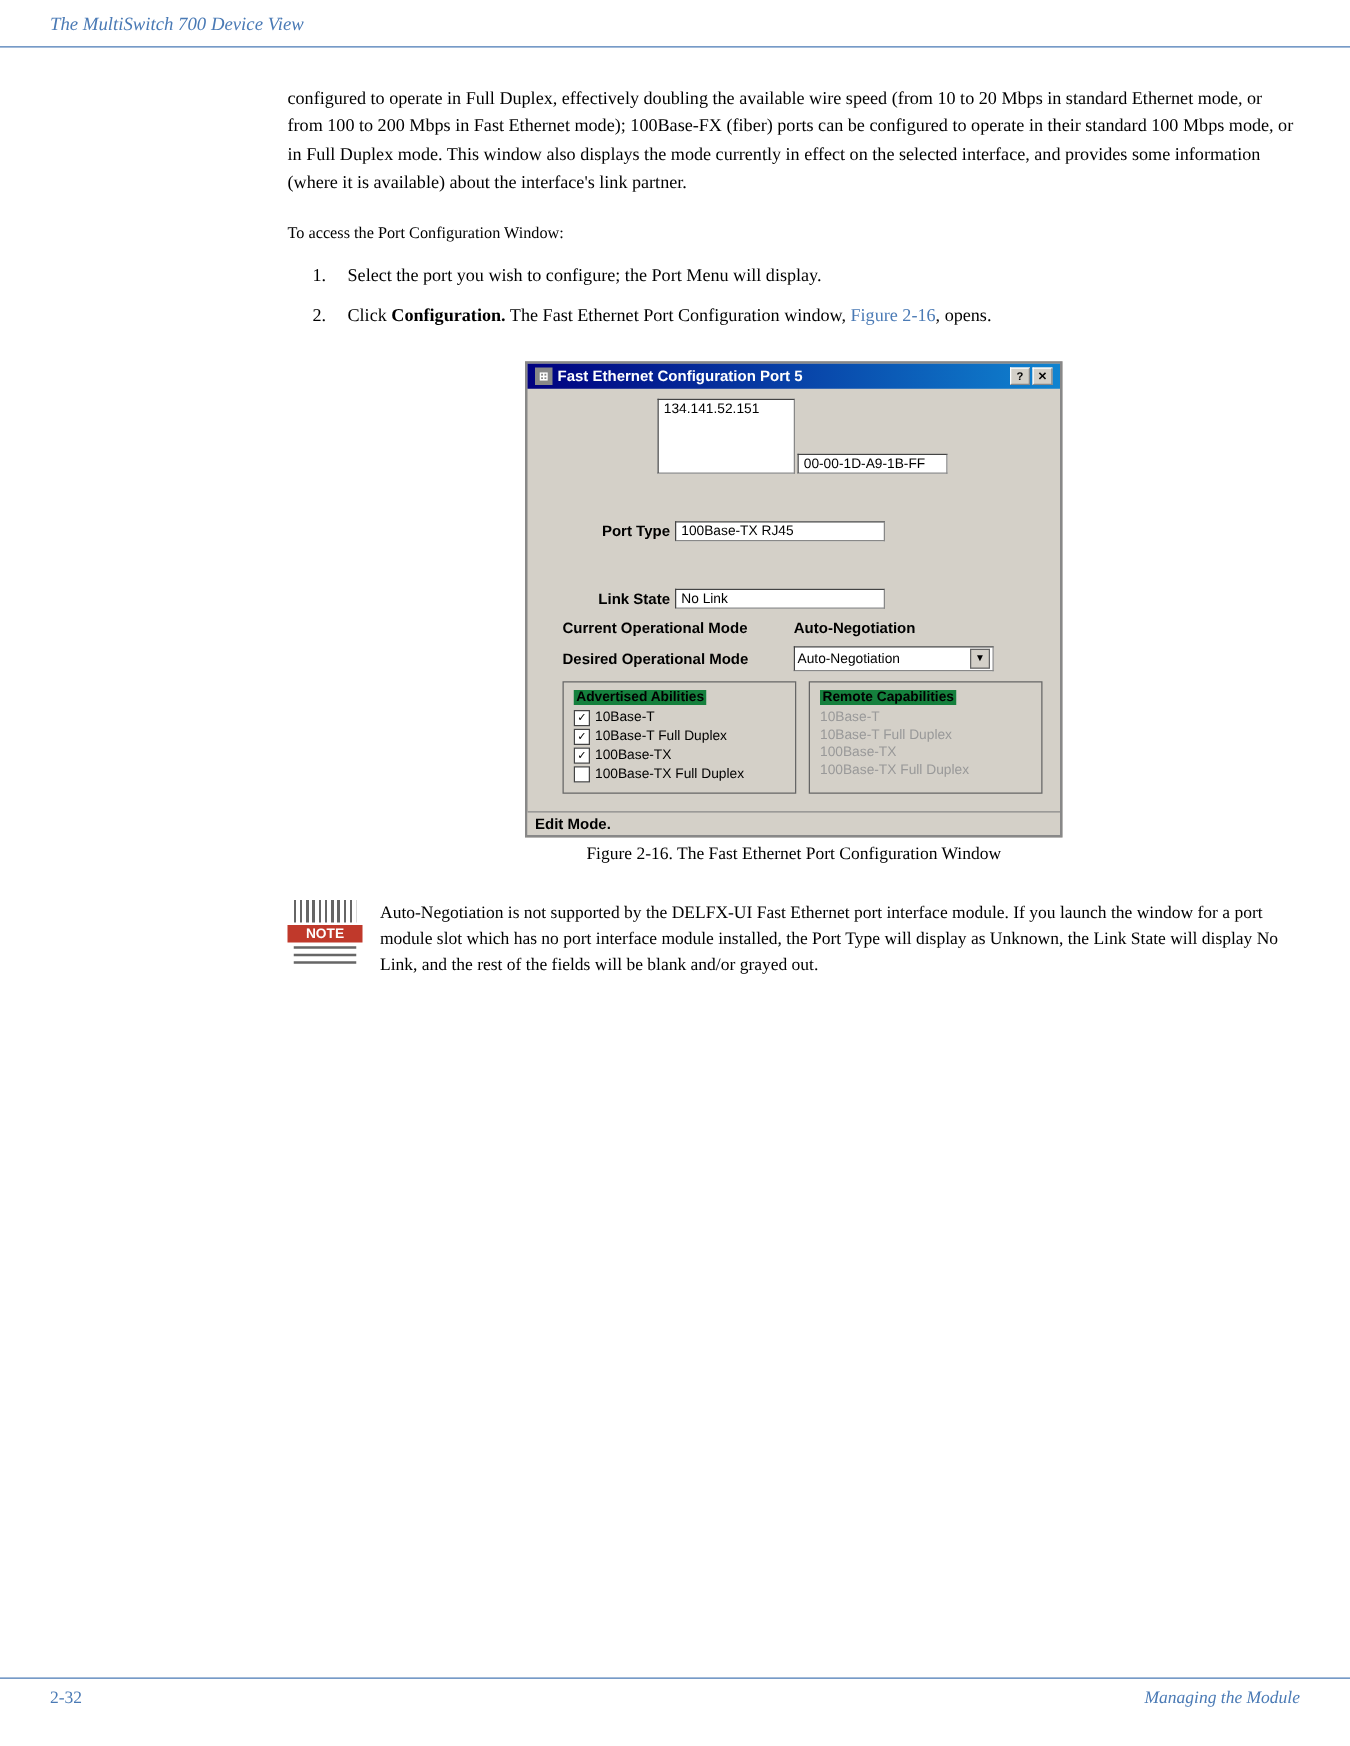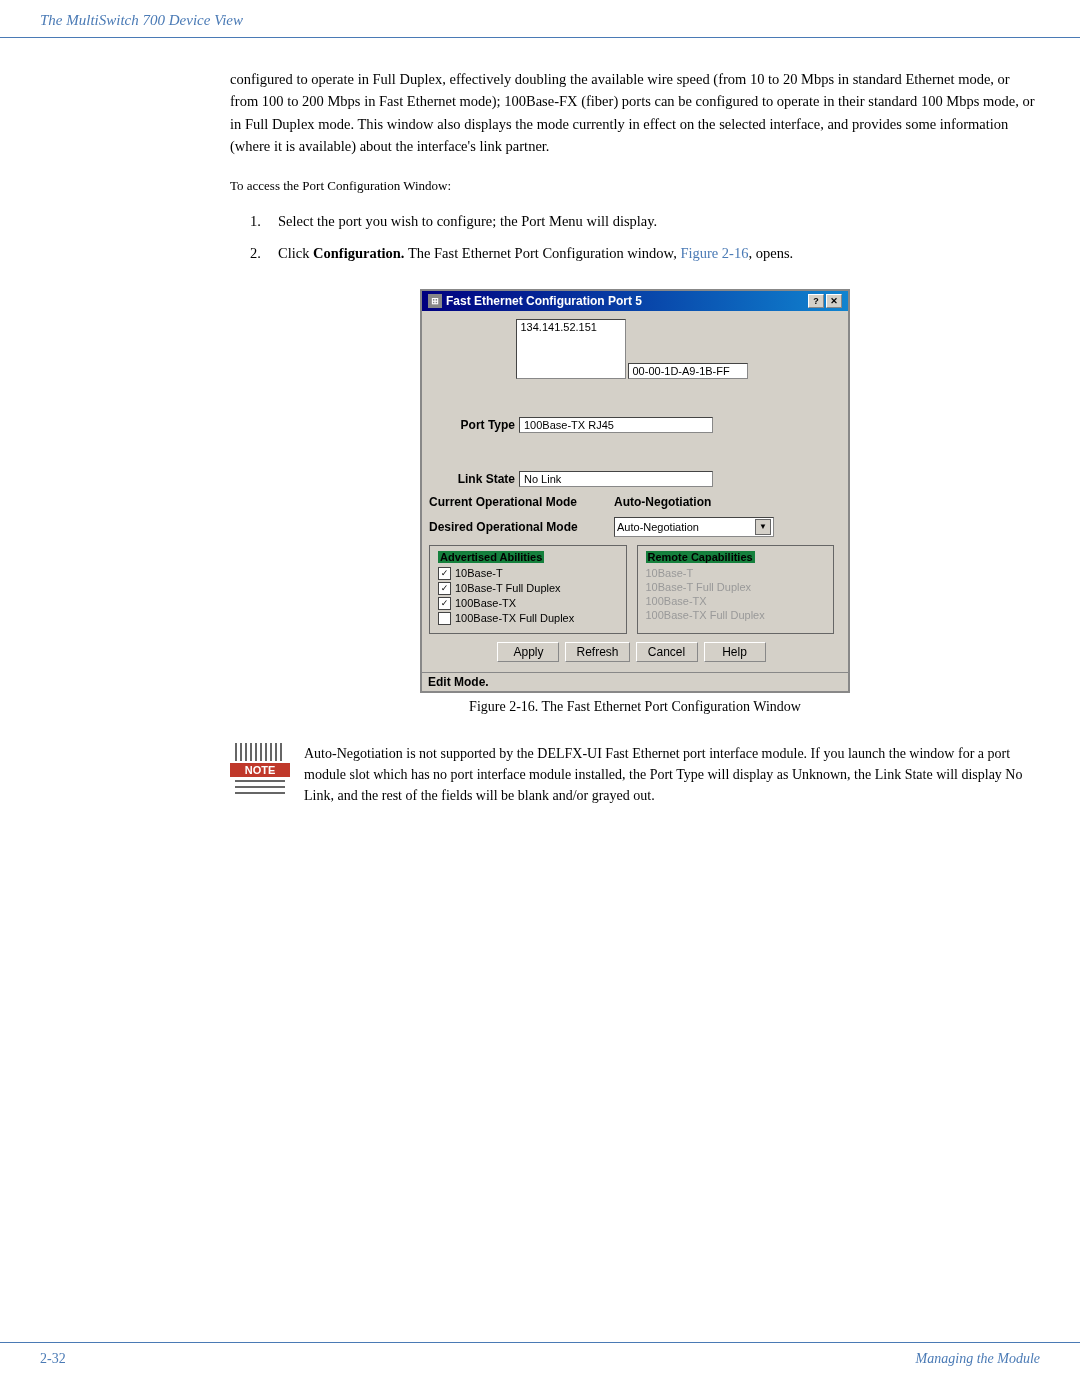--- a/index.html
+++ b/index.html
@@ -123,21 +123,21 @@
       font-size: 9px;
       font-weight: bold;
       color: #000;
       display: flex;
       align-items: center;
       justify-content: center;
       cursor: pointer;
     }
 
     .dialog-body {
-      padding: 8px 10px 6px 3px;
+      padding: 8px 10px 6px 24px;
     }
 
     
     .ip-mac-row {
       display: flex;
       justify-content: center;
       gap: 0;
       margin-bottom: 8px;
     }
     .ip-field, .mac-field {
@@ -167,21 +167,21 @@
       text-align: right;
       margin-right: 4px;
     }
     .field-value {
       border: 1px solid #888;
       border-top-color: #444;
       border-left-color: #444;
       background: white;
       padding: 1px 4px;
       font-size: 11px;
-      width: 194px;
+      width: 168px;
     }
 
     
     .op-mode-row {
       display: flex;
       align-items: center;
       margin-bottom: 4px;
       padding: 2px 4px;
     }
     .op-mode-label {
@@ -474,26 +474,20 @@
             </div>
             <div class="ability-item">
               <span class="ability-text grayed">100Base-TX</span>
             </div>
             <div class="ability-item">
               <span class="ability-text grayed">100Base-TX Full Duplex</span>
             </div>
           </div>
         </div>
 
-        <div class="dialog-buttons">
-          <button class="dialog-btn">Apply</button>
-          <button class="dialog-btn">Refresh</button>
-          <button class="dialog-btn">Cancel</button>
-          <button class="dialog-btn">Help</button>
-        </div>
 
       </div>
 
       <div class="edit-mode-bar">Edit Mode.</div>
 
     </div>
 
     <p class="figure-caption">Figure 2-16.  The Fast Ethernet Port Configuration Window</p>
 
   </div>

